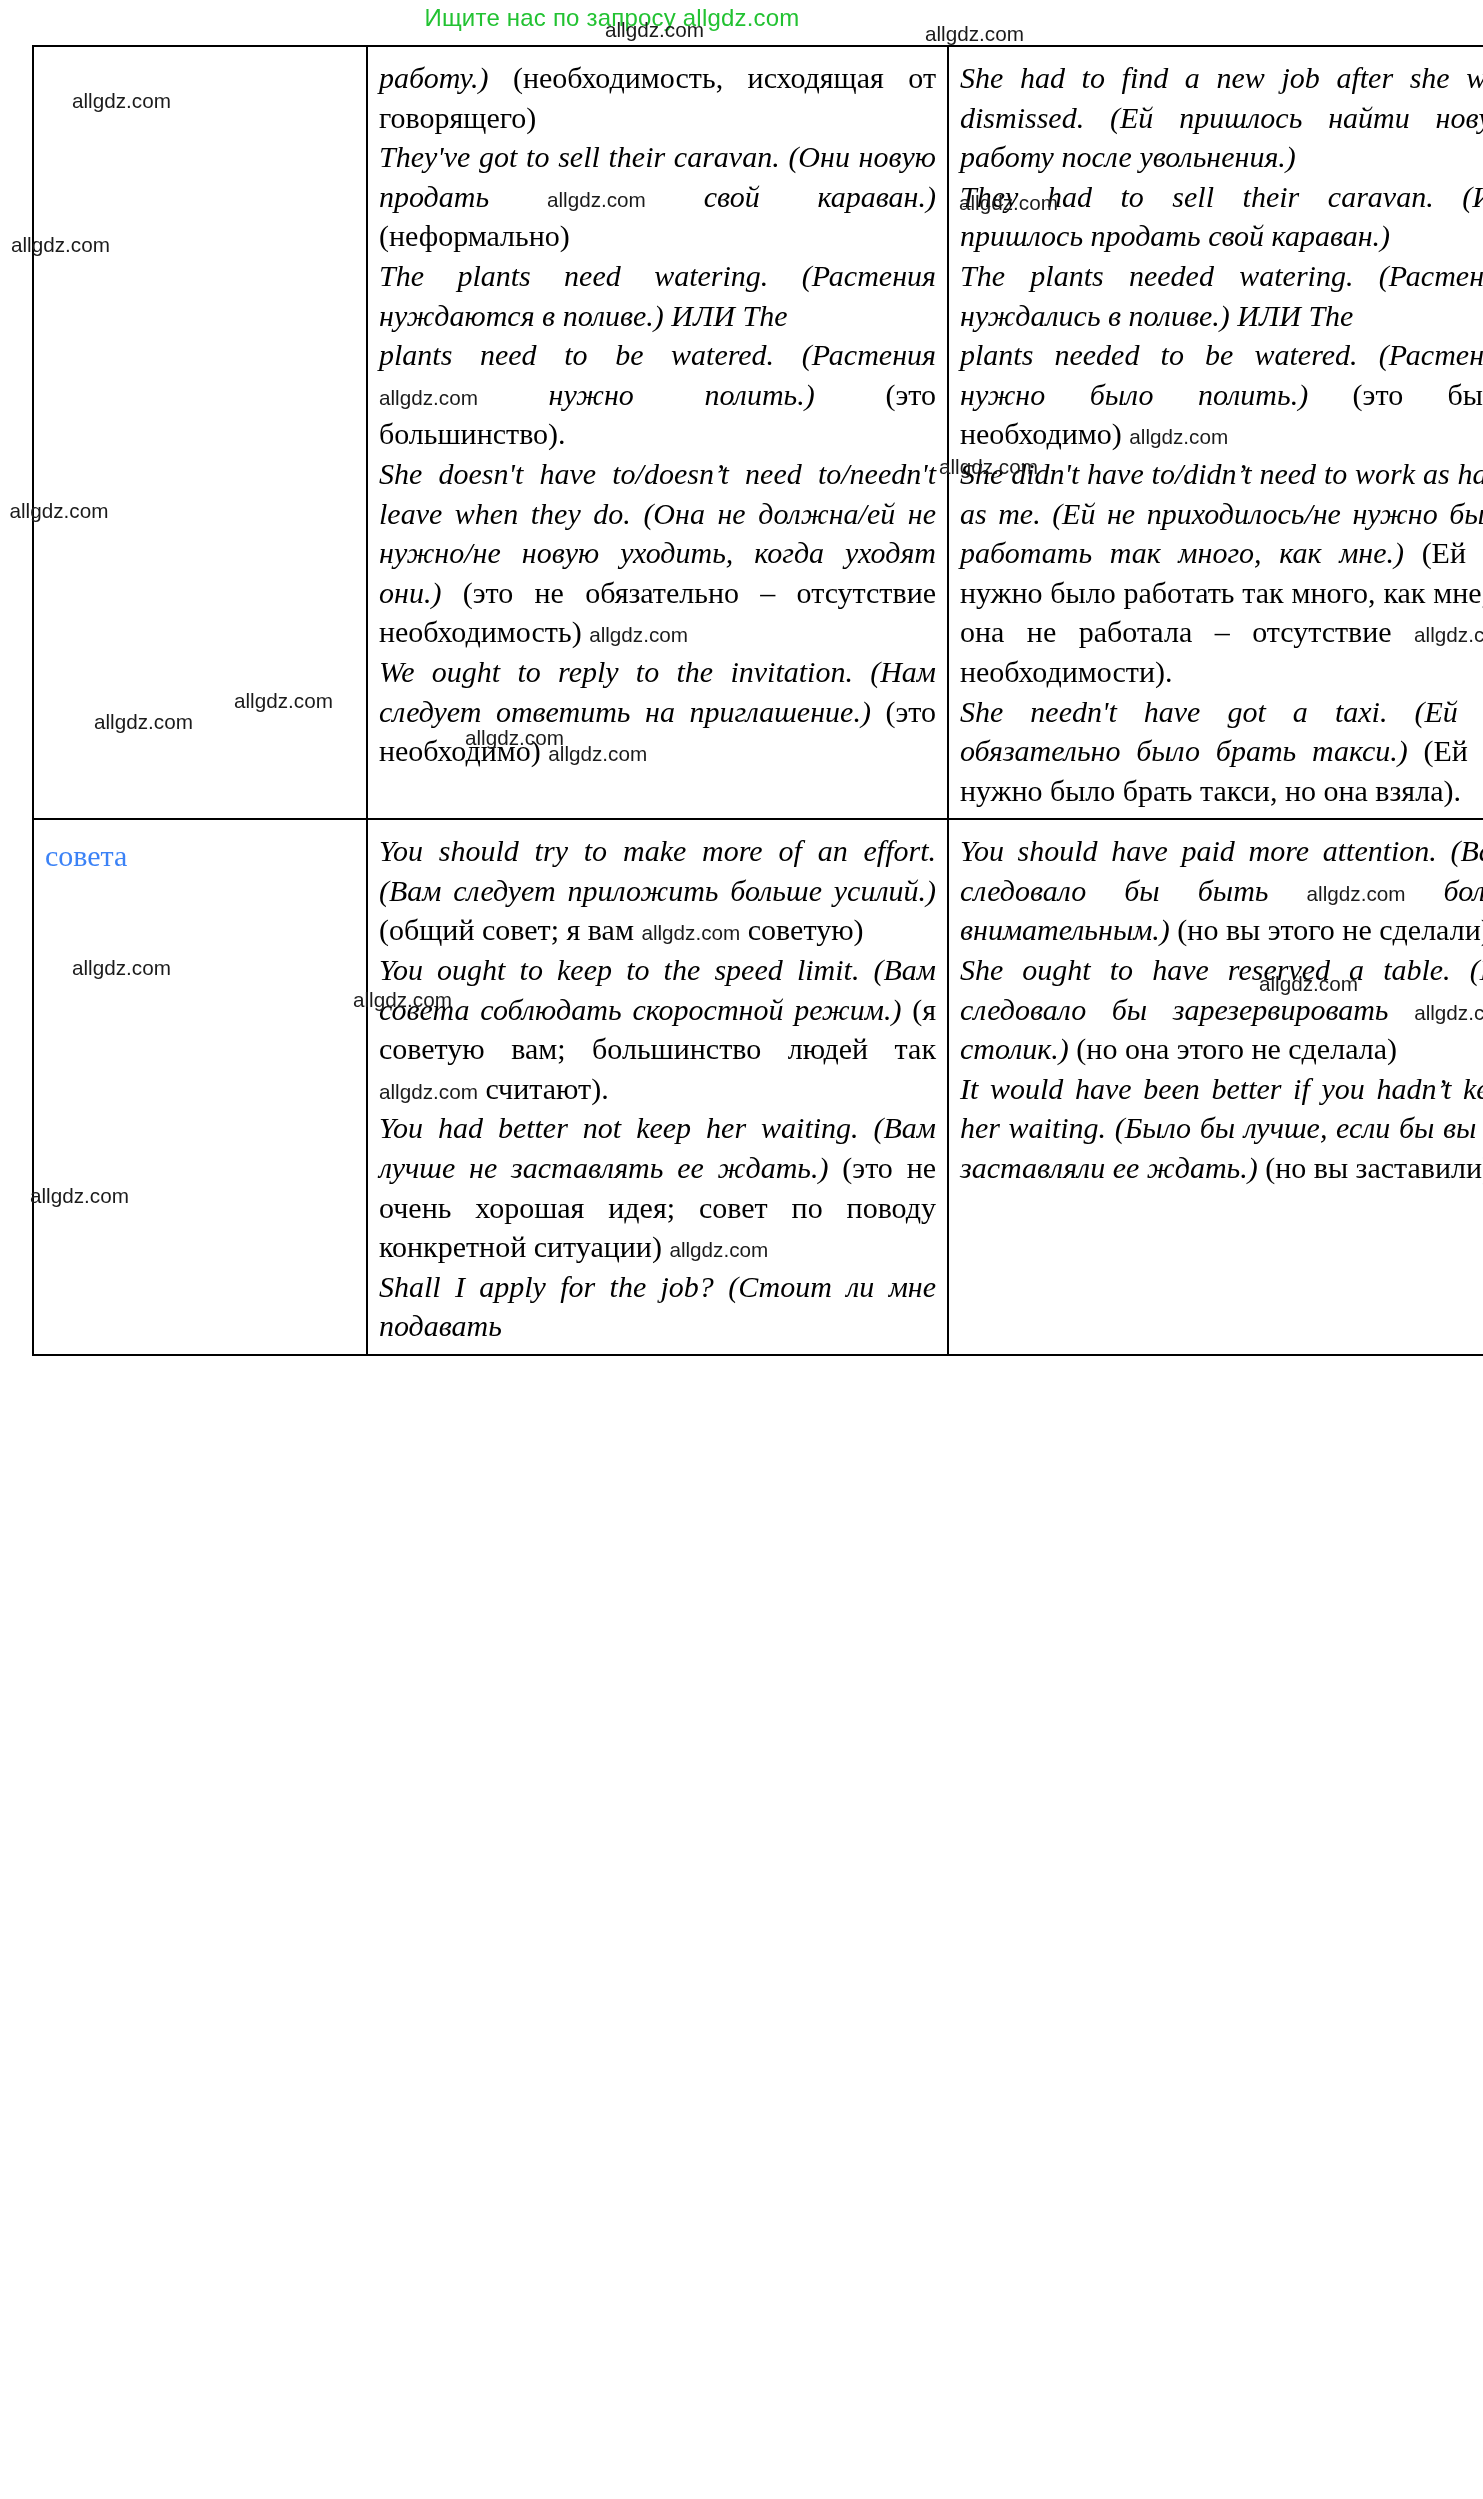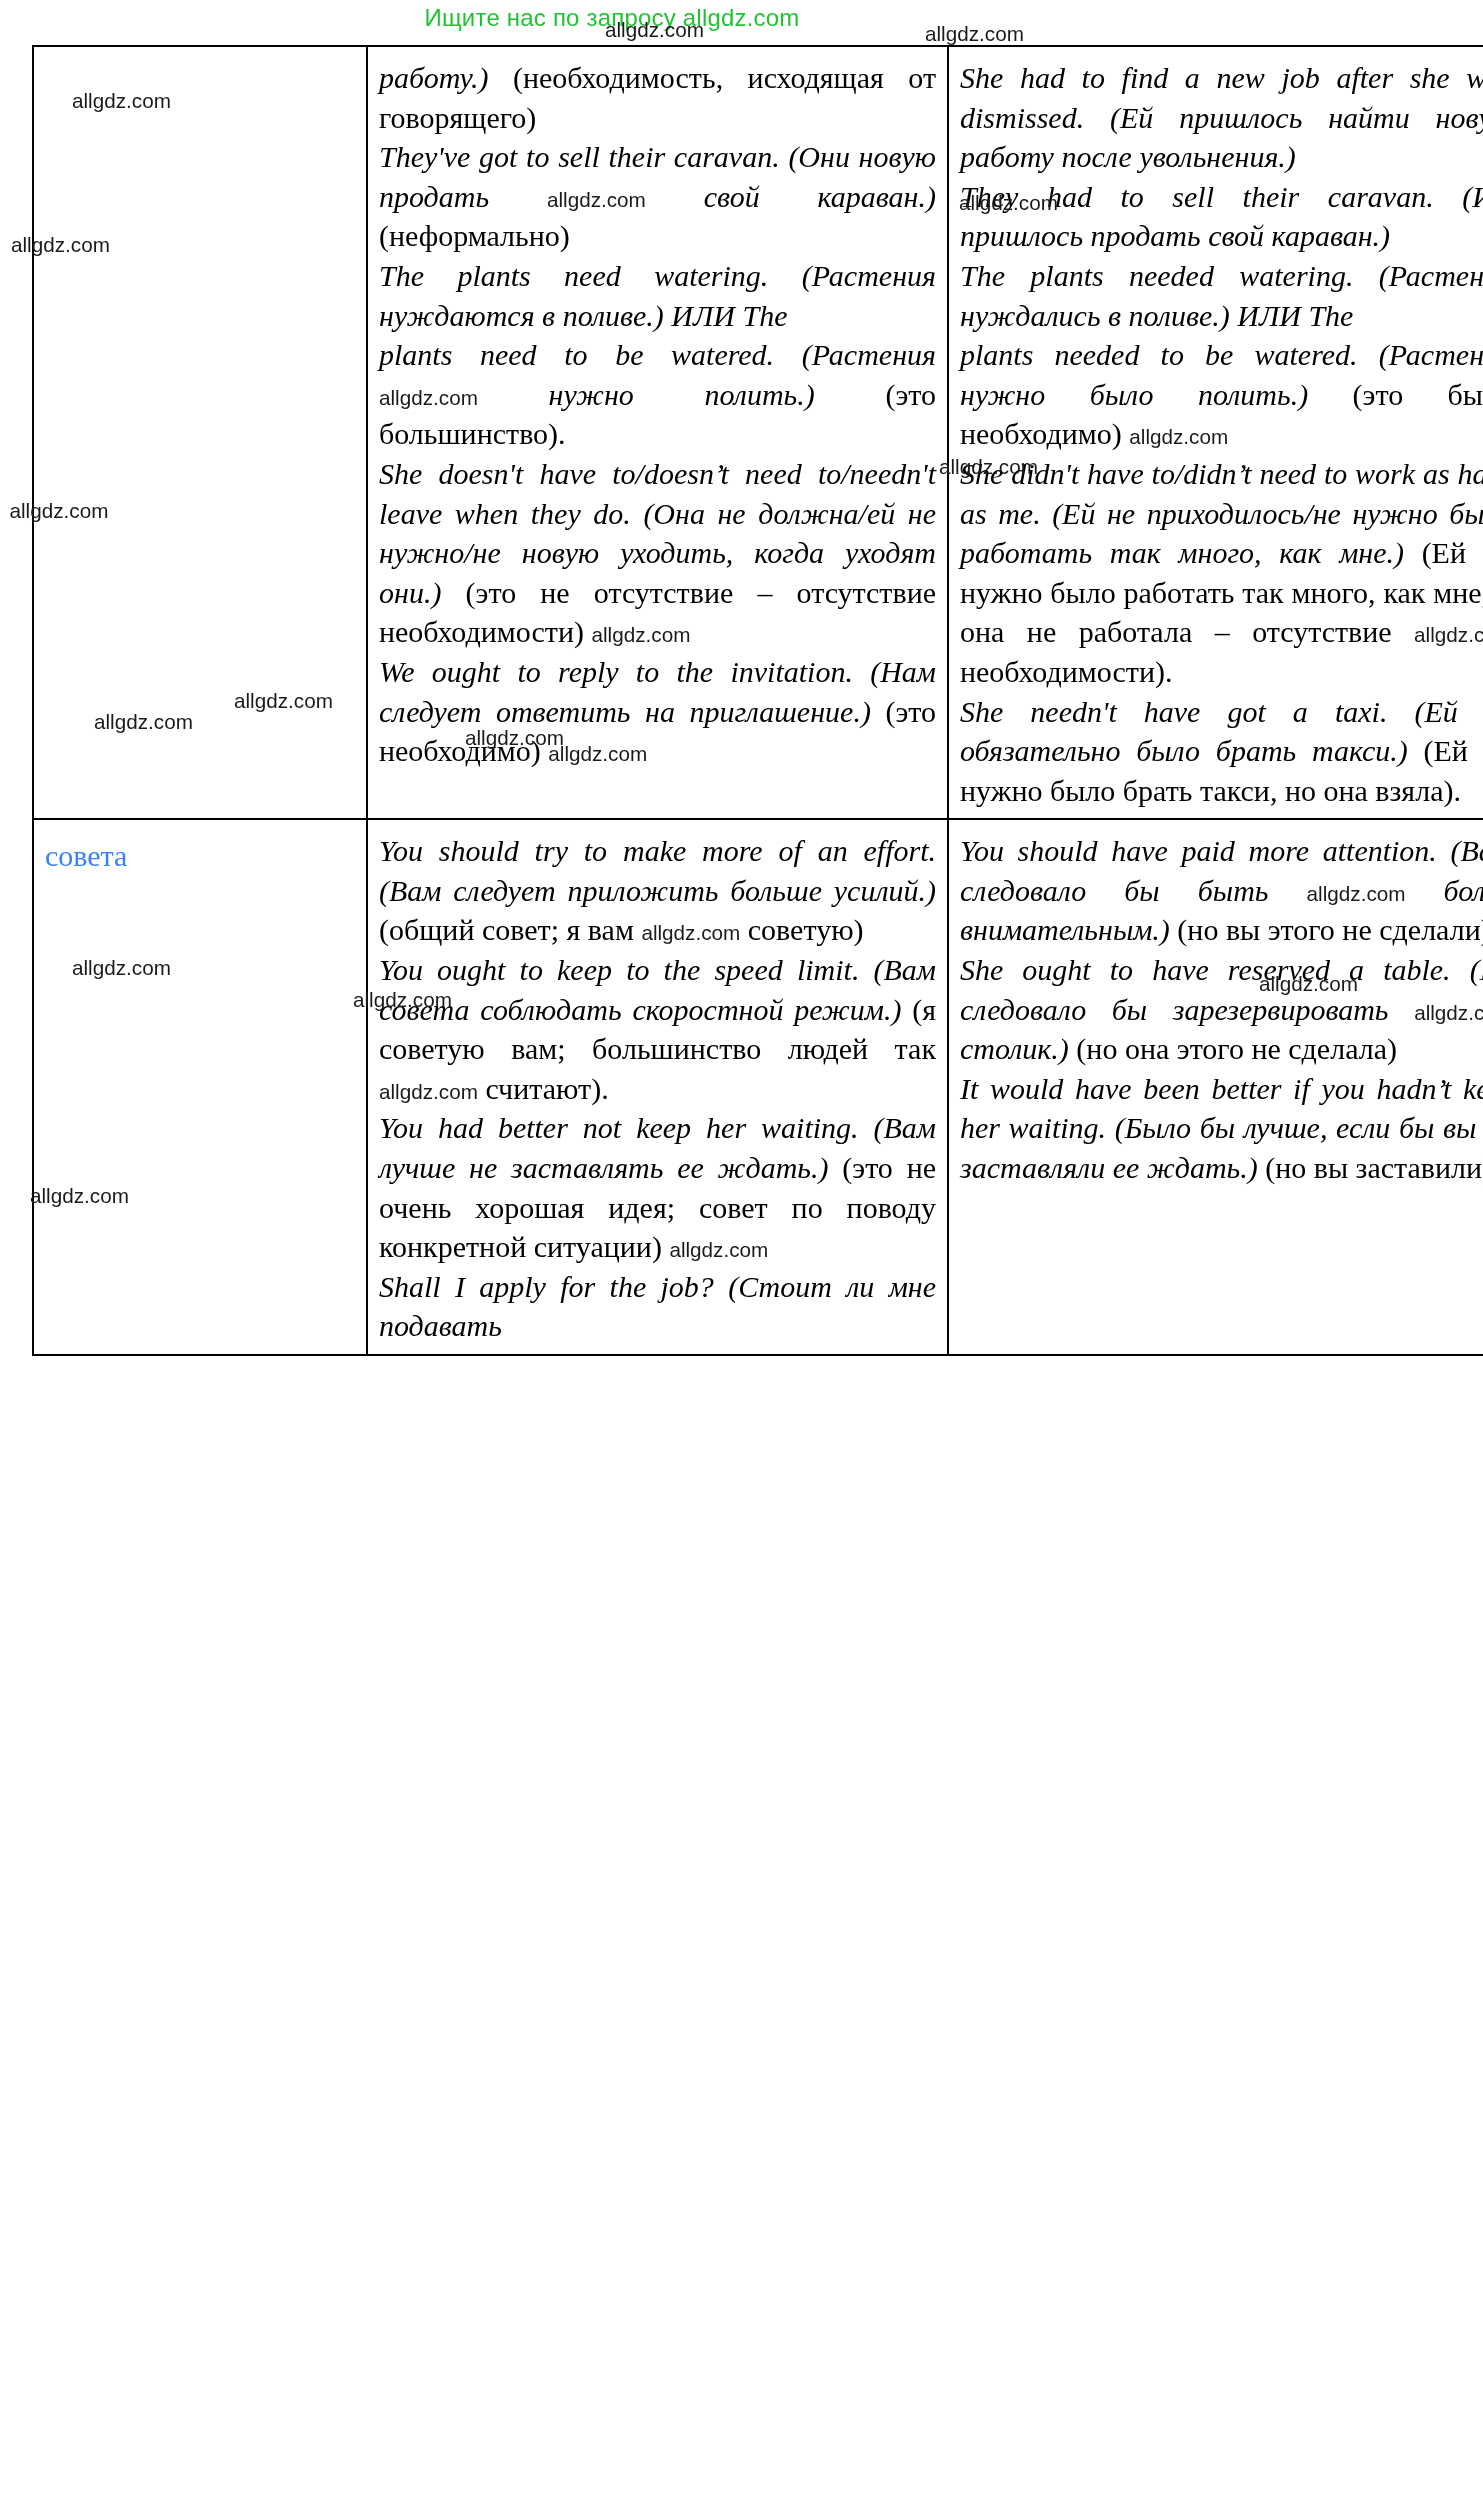--- a/index.html
+++ b/index.html
@@ -98,21 +98,21 @@
       <tr>
     <td class="col-a">
       <div class="label-text"></div>
     </td>
     <td class="col-b">
       <div class="cell-text">
         <p><i>работу.)</i> <span>(необходимость, исходящая от говорящего)</span></p>
         <p><i>They've got to sell their caravan. (Они новую продать</i> <span class="wm-inline">allgdz.com</span> <i>свой караван.)</i> <span>(неформально)</span></p>
         <p><i>The plants need watering. (Растения нуждаются в поливе.) ИЛИ The</i></p>
         <p><i>plants need to be watered. (Растения</i> <span class="wm-inline">allgdz.com</span> <i>нужно полить.)</i> <span>(это большинство).</span></p>
-        <p><i>She doesn't have to/doesn’t need to/needn't leave when they do. (Она не должна/ей не нужно/не новую уходить, когда уходят они.)</i> <span>(это не отсутствие – отсутствие необходимости)</span> <span class="wm-inline">allgdz.com</span></p>
+        <p><i>She doesn't have to/doesn’t need to/needn't leave when they do. (Она не должна/ей не нужно/не новую уходить, когда уходят они.)</i> <span>(это не обязательно – отсутствие необходимость)</span> <span class="wm-inline">allgdz.com</span></p>
         <p><i>We ought to reply to the invitation. (Нам следует ответить на приглашение.)</i> <span>(это необходимо)</span> <span class="wm-inline">allgdz.com</span></p>
       </div>
     </td>
     <td class="col-c">
       <div class="cell-text">
         <p><i>She had to find a new job after she was dismissed. (Ей пришлось найти новую работу после увольнения.)</i></p>
         <p><i>They had to sell their caravan. (Им пришлось продать свой караван.)</i></p>
         <p><i>The plants needed watering. (Растения нуждались в поливе.) ИЛИ The</i></p>
         <p><i>plants needed to be watered. (Растения нужно было полить.)</i> <span>(это было необходимо)</span> <span class="wm-inline">allgdz.com</span></p>
         <p><i>She didn't have to/didn’t need to work as hard as me. (Ей не приходилось/не нужно было работать так много, как мне.)</i> <span>(Ей не нужно было работать так много, как мне, и она не работала – отсутствие</span> <span class="wm-inline">allgdz.com</span> <span>необходимости).</span></p>

